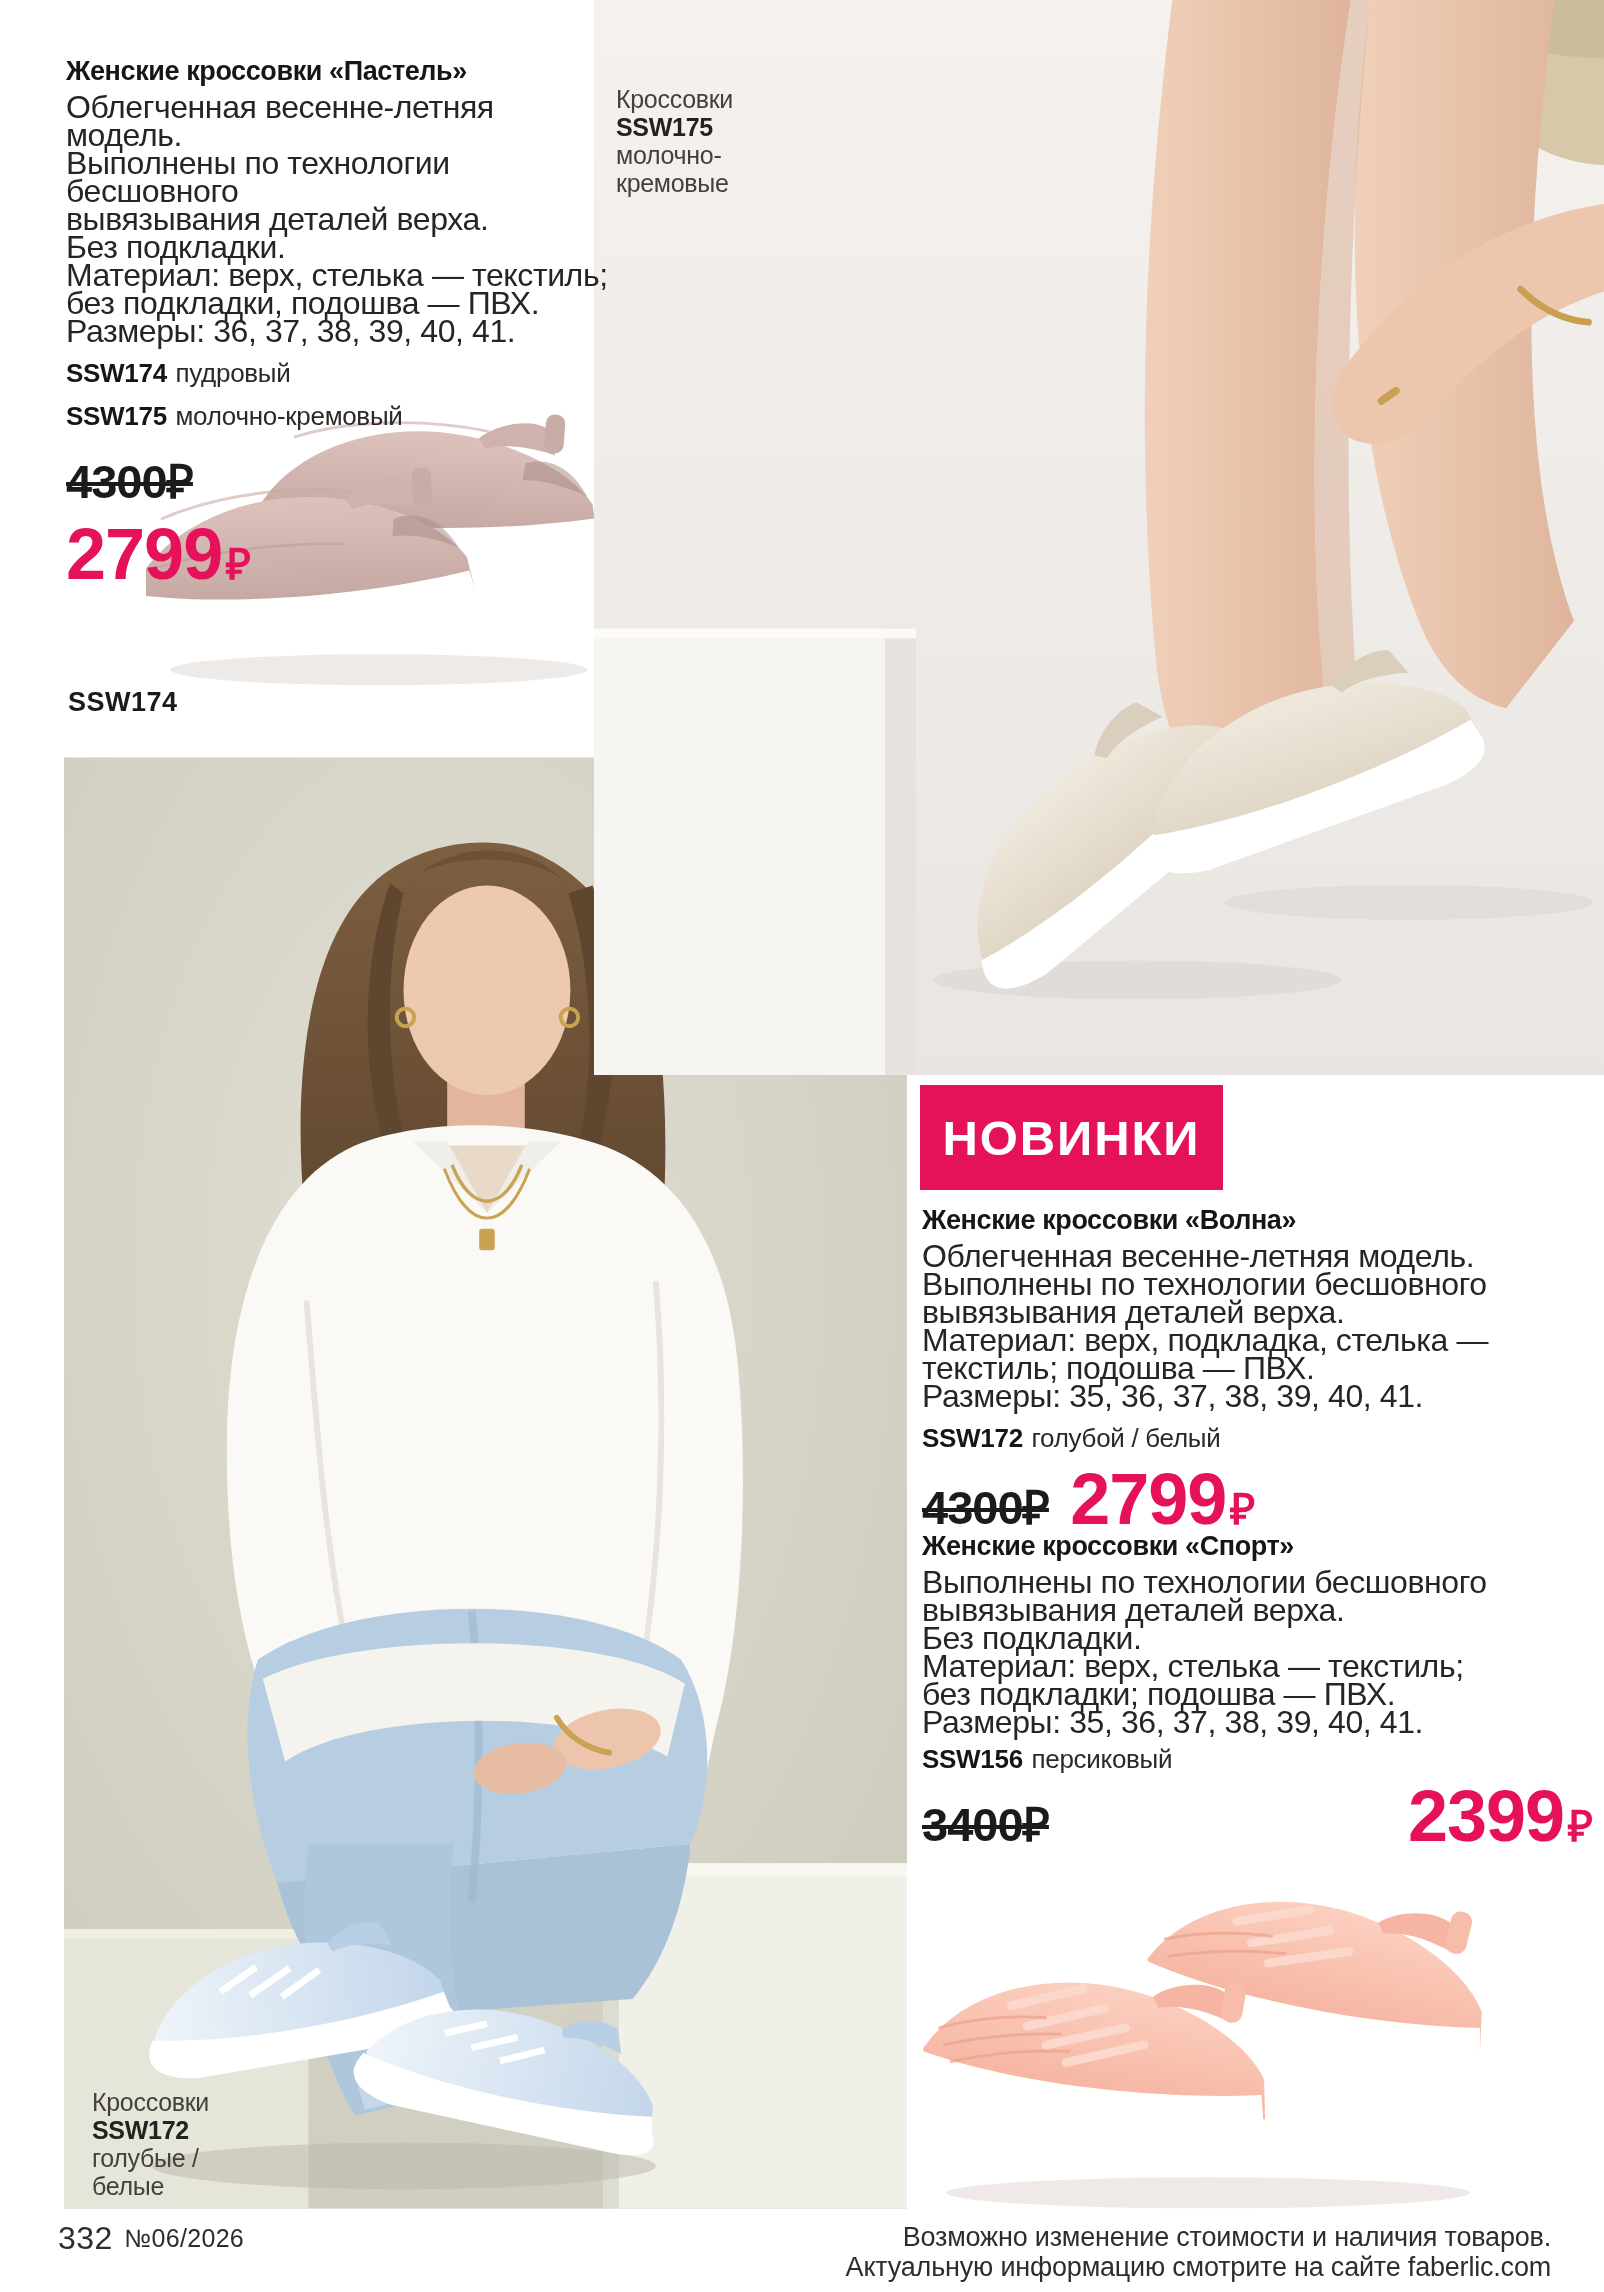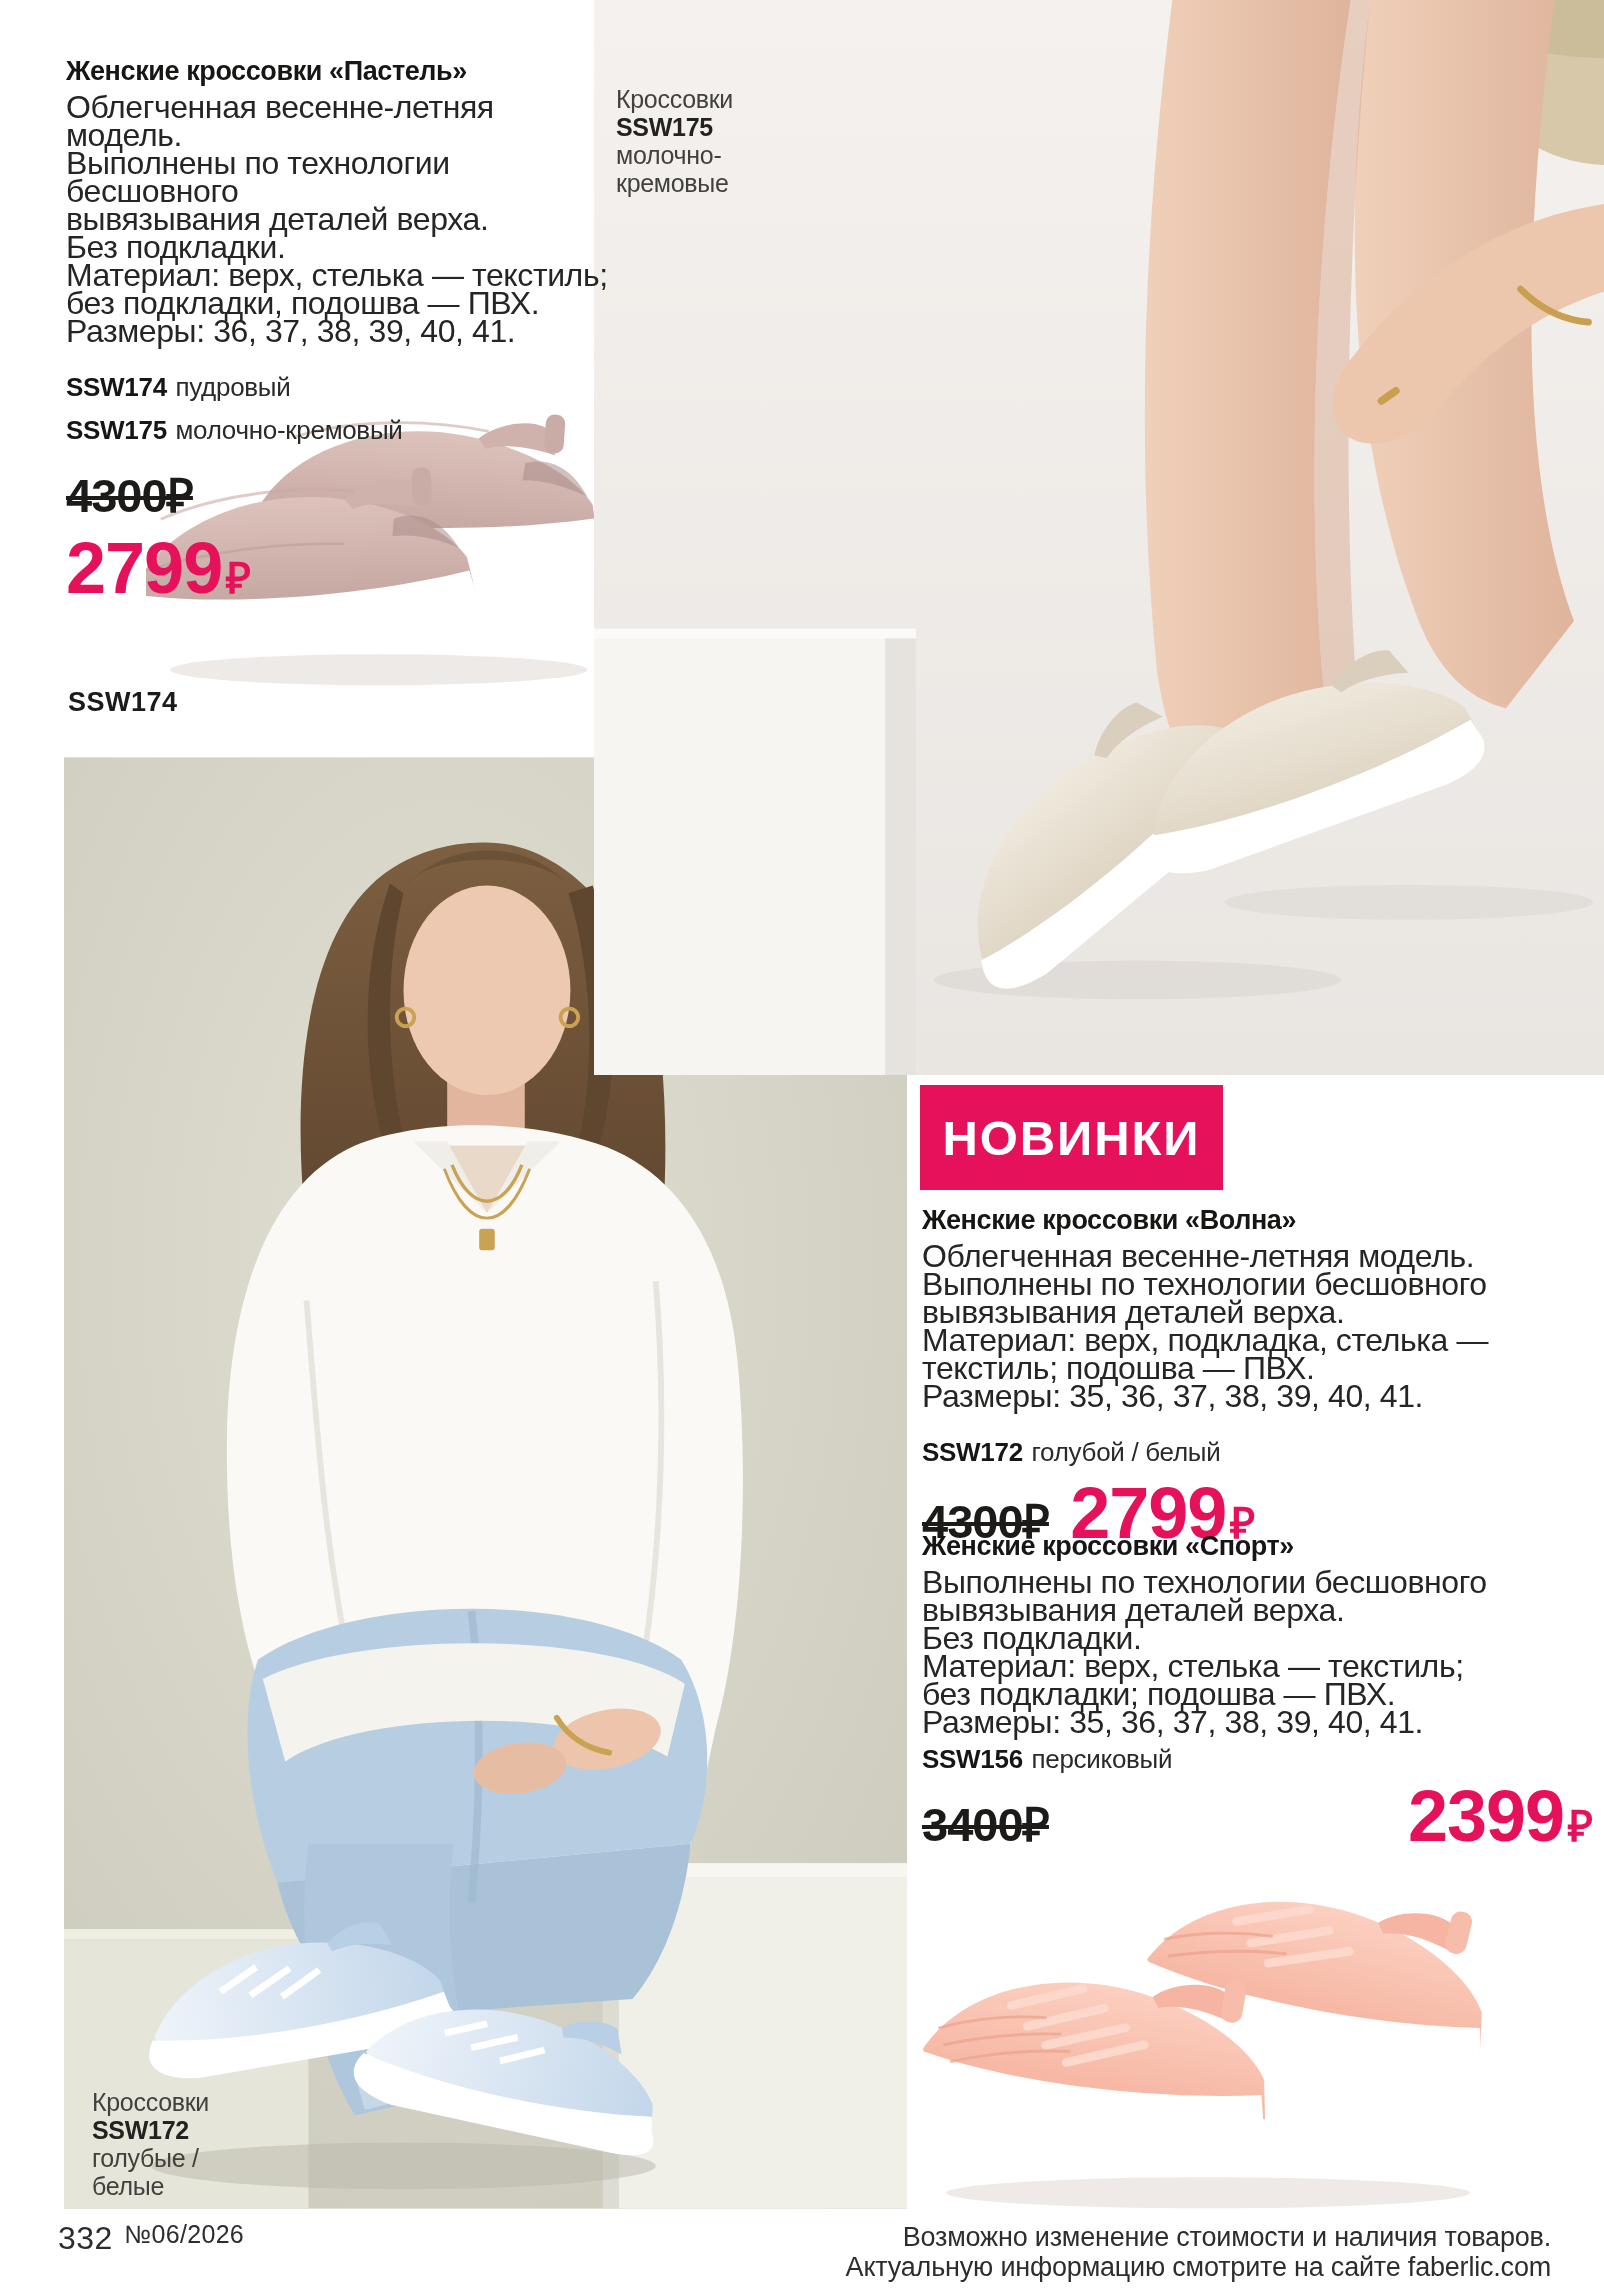--- a/index.html
+++ b/index.html
@@ -4,21 +4,21 @@
 <style>
   html,body{margin:0;padding:0;background:#888;}
   .page{position:relative;width:1605px;height:2292px;background:#ffffff;margin:0 auto;
         font-family:"Liberation Sans", sans-serif;color:#1f1e1c;overflow:hidden;}
   .abs{position:absolute;}
   .pre{white-space:pre-line;}
 
   
   .p-title{font-size:27px;font-weight:700;letter-spacing:-0.4px;margin:0 0 5.8px 0;color:#171614;}
   .p-desc{font-size:32px;line-height:28px;letter-spacing:-0.4px;margin:0;color:#262523;}
-  .sku-line{font-size:26px;letter-spacing:-0.3px;margin-top:27px;}
+  .sku-line{font-size:26px;letter-spacing:-0.3px;margin-top:13px;}
   .sku-code{font-weight:700;color:#171614;}
   .sku-color{margin-left:8.7px;color:#2b2a28;}
   .old-price{font-size:47px;font-weight:700;letter-spacing:-1px;color:#1c1b19;
              text-decoration:line-through;text-decoration-thickness:3.9px;}
   .new-price{font-size:72px;font-weight:700;letter-spacing:-1px;line-height:1;}
   .new-price .rub{font-size:43px;font-weight:700;margin-left:3.9px;}
   .price-col .old-price{margin-top:15.5px;}
   .price-col .new-price{margin-top:5.8px;}
   .price-row{display:flex;align-items:baseline;gap:21.3px;margin-top:9.7px;}
 
@@ -30,21 +30,21 @@
   .photo-label{font-size:25px;line-height:28px;letter-spacing:-0.3px;color:#43413e;z-index:5;}
   .photo-label .b{font-weight:700;color:#232220;}
   .caption{font-size:27px;font-weight:700;letter-spacing:0.5px;color:#1c1b19;z-index:5;}
 
   
   figure{margin:0;padding:0;}
   .ph-woman{z-index:1;}
   .ph-legs{z-index:2;}
 
   
-  .footer-left{display:flex;align-items:flex-start;gap:11.6px;color:#2e2d2b;}
+  .footer-left{display:flex;align-items:center;gap:11.6px;color:#2e2d2b;}
   .footer-left .num{font-size:32px;letter-spacing:0.5px;}
   .footer-left .issue{font-size:25px;letter-spacing:0.3px;}
   .footer-right{text-align:right;font-size:27px;line-height:30px;color:#2e2d2b;letter-spacing:-0.2px;}
 </style>
 </head>
 <body>
 
 <div class="page">
 
   <section class="abs" style="left:66px;top:56px;width:543px;z-index:4;">

